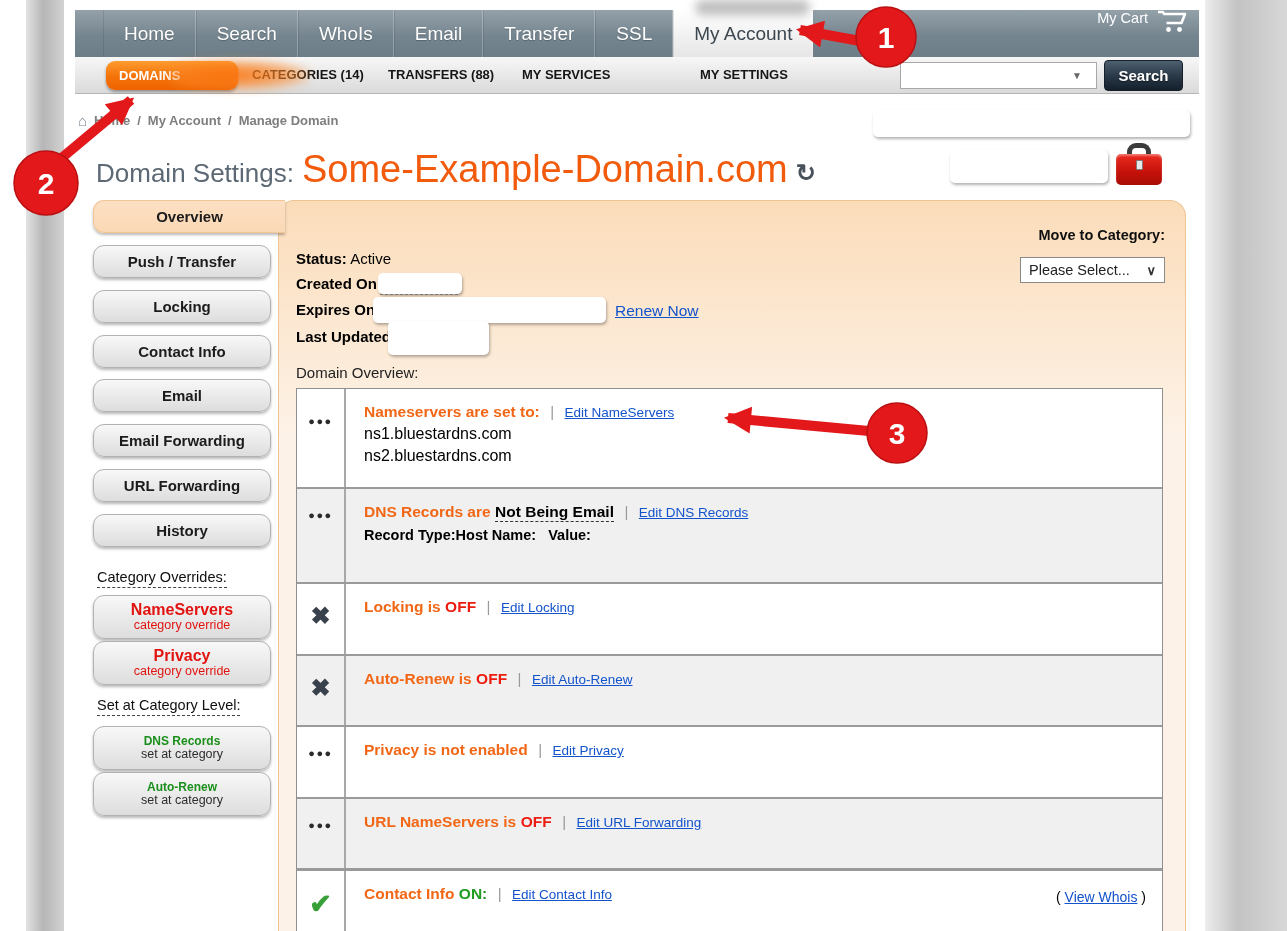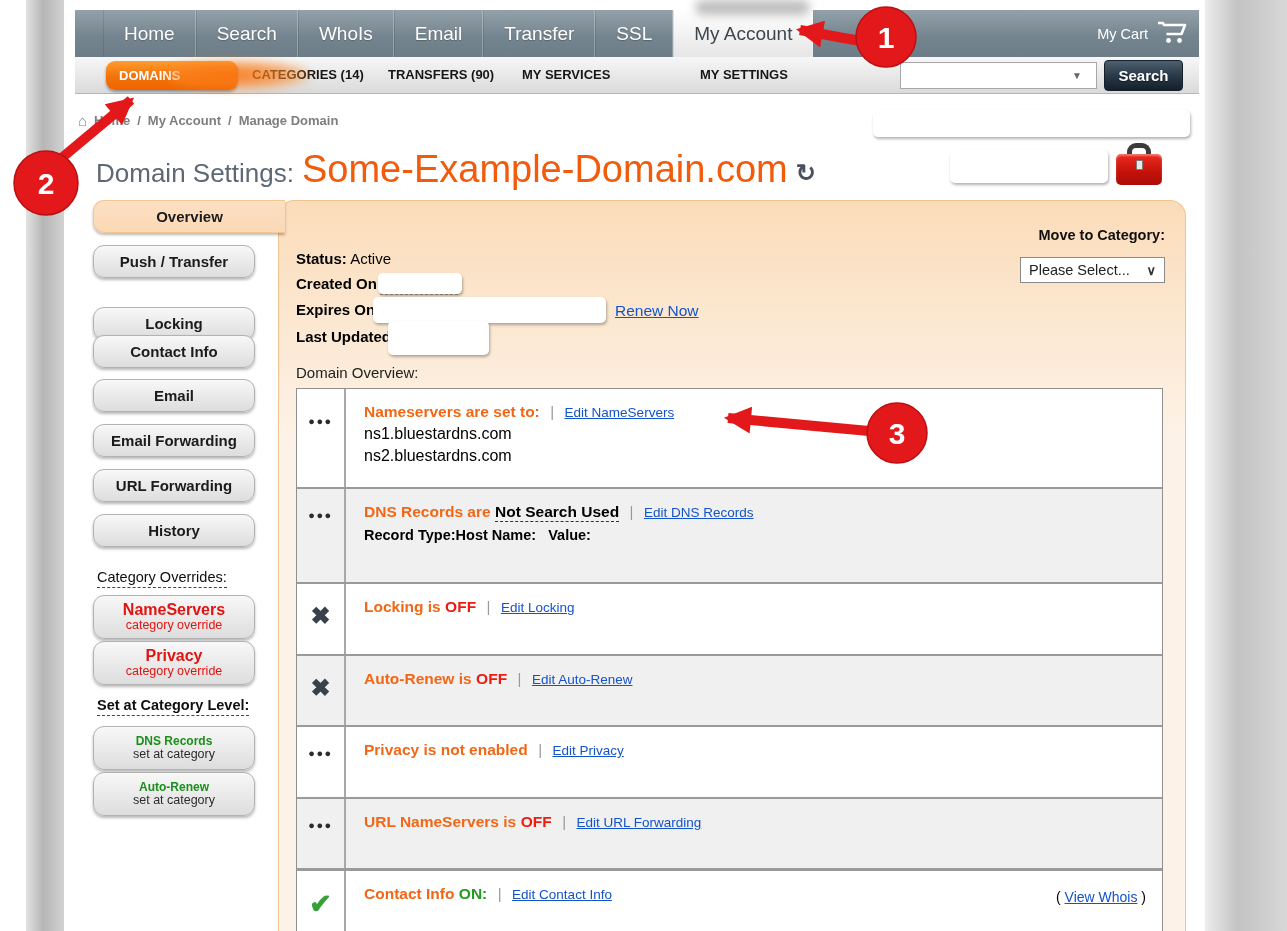--- a/index.html
+++ b/index.html
@@ -13,21 +13,21 @@
 
   
   .topnav { position:absolute; left:75px; top:10px; width:1124px; height:47px;
     background:linear-gradient(#94a1a9,#75858f 55%,#6d7d87); display:flex; align-items:stretch; }
   .navtab { display:flex; align-items:center; justify-content:center; padding:0 20px;
     color:#fff; font-size:19px; border-right:1px solid rgba(255,255,255,.25);
     border-left:1px solid rgba(0,0,0,.10); cursor:pointer; white-space:nowrap;
     text-shadow:0 1px 1px rgba(0,0,0,.25); }
   .navtab.first { margin-left:28px; }
   .navtab.active { background:linear-gradient(#ffffff,#e6e6e6); color:#3d4750; text-shadow:none; }
-  .cart { position:absolute; right:12px; top:0; height:47px; display:flex; align-items:center; gap:9px;
+  .cart { position:absolute; right:12px; top:0; height:47px; display:flex; align-items:flex-start; gap:9px;
     color:#fff; font-size:14.5px; cursor:pointer; }
 
   
   .subnav { position:absolute; left:75px; top:57px; width:1124px; height:37px;
     background:linear-gradient(#f7f7f7,#dadada); border-bottom:1px solid #b5b5b5; }
   .domains-pill { position:absolute; left:31px; top:4px; width:132px; height:29px;
     background:linear-gradient(#ff9c30,#f37208 55%,#ef6300); border-radius:9px;
     box-shadow:0 2px 3px rgba(0,0,0,.35); color:#fff; font-weight:bold; font-size:13px;
     display:flex; align-items:center; padding-left:13px; cursor:pointer; z-index:2; }
   .pill-smudge { position:absolute; left:95px; top:3px; width:140px; height:30px; border-radius:16px;
@@ -63,21 +63,21 @@
   .toolbox { position:absolute; left:1116px; top:143px; width:46px; height:43px; z-index:6; cursor:pointer; }
   .tb-handle { position:absolute; left:11px; top:0; width:24px; height:14px;
     border:5px solid #3b3b3b; border-bottom:none; border-radius:9px 9px 0 0; }
   .tb-body { position:absolute; left:0; top:11px; width:46px; height:31px;
     background:linear-gradient(#ec2b20,#c31109 60%,#a90d06); border-radius:5px;
     box-shadow:inset 0 2px 2px rgba(255,255,255,.35); }
   .tb-latch { position:absolute; left:20px; top:17px; width:7px; height:10px; background:#e8e8e8;
     border:1px solid #7c7c7c; border-radius:1px; }
 
   
-  .sbtn { position:absolute; left:93px; width:162px; height:33px;
+  .sbtn { position:absolute; left:93px; width:178px; height:33px;
     background:linear-gradient(#f8f8f8,#dddddd); border:1px solid #b2b2b2; border-radius:11px;
     box-shadow:0 2px 3px rgba(0,0,0,.28); display:flex; flex-direction:column; align-items:center;
     justify-content:center; font-weight:bold; font-size:15px; color:#1b1b1b; cursor:pointer; z-index:3; }
   .sbtn.active { width:192px; background:linear-gradient(#fcdfc2,#fbd9b6); border-color:#f3c695;
     border-right:none; border-radius:11px 0 0 11px; }
   .sbtn.two-line { height:44px; line-height:1.05; }
   .sbtn .t-red { color:#e11411; font-size:16px; }
   .sbtn .t-green { color:#1b8f1b; font-size:12px; }
   .sbtn .sub-red { color:#e11411; font-size:12.5px; font-weight:normal; }
   .sbtn .sub-gray { color:#2c2c2c; font-size:12.5px; font-weight:normal; }
@@ -158,21 +158,21 @@
     </div>
   </div>
   <div class="gray-smudge"></div>
 
   <div class="subnav">
     <div class="domains-pill">
       <span>DOMAINS</span>
     </div>
     <div class="pill-smudge"></div>
     <div class="subnav-item sn-cats">CATEGORIES (14)</div>
-    <div class="subnav-item sn-trans">TRANSFERS (90)</div>
+    <div class="subnav-item sn-trans">TRANSFERS (88)</div>
     <div class="subnav-item sn-serv">MY SERVICES</div>
     <div class="subnav-item sn-sett">MY SETTINGS</div>
     <div class="sn-select">
       <span class="tri">▼</span>
     </div>
     <div class="sn-search-btn">Search</div>
   </div>
 
   <div class="breadcrumb">
     <span class="home-glyph">⌂</span>
@@ -194,40 +194,40 @@
   <div class="page-title">
     <span class="pt-prefix">Domain Settings:</span>
     <span class="pt-domain">Some-Example-Domain.com</span>
     <span class="pt-refresh">↻</span>
   </div>
 
   <div class="panel"></div>
 
   <div class="sbtn active" style="top:200px;">Overview</div>
   <div class="sbtn" style="top:245px;">Push / Transfer</div>
-  <div class="sbtn" style="top:290px;margin-top:17px;">Locking</div>
+  <div class="sbtn" style="top:290px;">Locking</div>
   <div class="sbtn" style="top:335px;">Contact Info</div>
   <div class="sbtn" style="top:379px;">Email</div>
   <div class="sbtn" style="top:424px;">Email Forwarding</div>
   <div class="sbtn" style="top:469px;">URL Forwarding</div>
   <div class="sbtn" style="top:514px;">History</div>
 
   <div class="sb-label" style="top:569px;">
     <span>Category Overrides:</span>
   </div>
   <div class="sbtn two-line" style="top:595px;">
     <span class="t-red">NameServers</span>
     <span class="sub-red">category override</span>
   </div>
   <div class="sbtn two-line" style="top:641px;">
     <span class="t-red">Privacy</span>
     <span class="sub-red">category override</span>
   </div>
 
-  <div class="sb-label" style="top:697px;font-weight:bold;">
+  <div class="sb-label" style="top:697px;">
     <span>Set at Category Level:</span>
   </div>
   <div class="sbtn two-line" style="top:726px;">
     <span class="t-green">DNS Records</span>
     <span class="sub-gray">set at category</span>
   </div>
   <div class="sbtn two-line" style="top:772px;">
     <span class="t-green">Auto-Renew</span>
     <span class="sub-gray">set at category</span>
   </div>
@@ -277,21 +277,21 @@
       </div>
     </div>
 
     <div class="ov-row alt" style="height:95px;">
       <div class="cell-icon">
         <span class="icon-dots">●●●</span>
       </div>
       <div class="cell-body">
         <div>
           <span class="row-title">DNS Records are</span>
-          <span class="row-title st-dashed">Not Search Used</span>
+          <span class="row-title st-dashed">Not Being Email</span>
           <span class="sep">|</span>
           <span class="row-link">Edit DNS Records</span>
         </div>
         <div class="detail-line">Record Type:Host Name:   Value:</div>
       </div>
     </div>
 
     <div class="ov-row" style="height:72px;">
       <div class="cell-icon">
         <span class="icon-x">✖</span>

